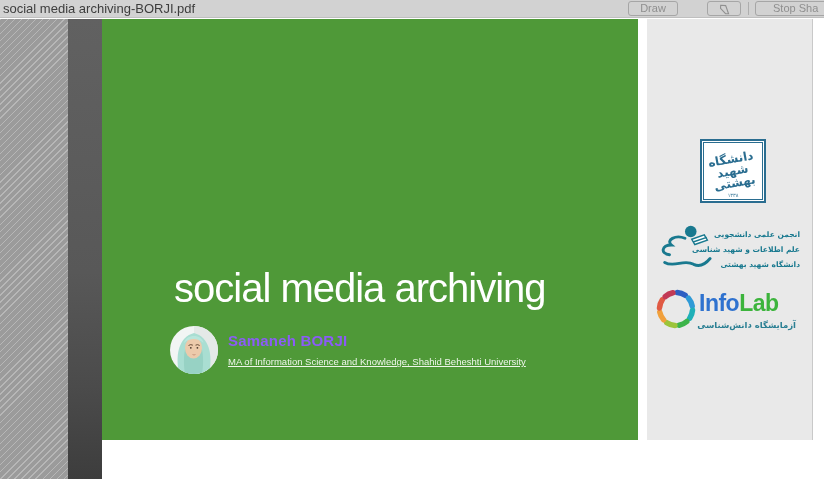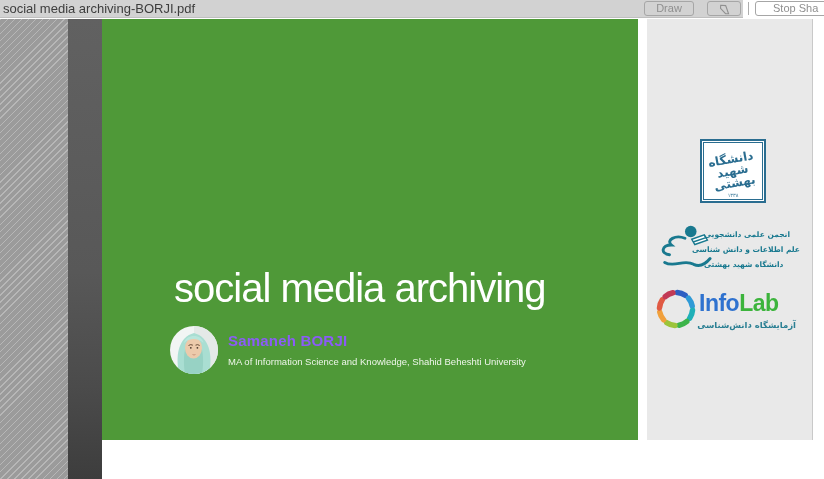--- a/index.html
+++ b/index.html
@@ -4,33 +4,33 @@
 <style>
   * { margin:0; padding:0; box-sizing:border-box; }
   html,body { background:#fff; }
   .page {
     position:relative; width:824px; height:479px; overflow:hidden;
     background:#ffffff; font-family:"Liberation Sans", sans-serif;
   }
 
   
   .toolbar {
-    position:absolute; left:0; top:0; width:743px; height:18px;
+    position:absolute; left:0; top:0; width:824px; height:18px;
     background:#d2d2d2; border-bottom:1px solid #bfbfbf;
   }
   .toolbar-title {
     position:absolute; left:3px; top:1px; font-size:13px; color:#3d3d3d;
     white-space:nowrap;
   }
   .tb-btn {
     position:absolute; top:1px; height:15px; border:1px solid #a6a6a6;
     border-radius:3px; color:#8f8f8f; font-size:11px; line-height:13px;
     text-align:center; background:transparent; cursor:default;
   }
-  .tb-draw { left:644px; width:50px; }
+  .tb-draw { left:628px; width:50px; }
   .tb-pen  { left:707px; width:34px; }
   .tb-sep  { position:absolute; left:748px; top:2px; width:1px; height:13px; background:#aeaeae; }
   .tb-stop { left:755px; width:100px; text-align:left; padding-left:17px; }
 
   
   .stripes {
     position:absolute; left:0; top:19px; width:68px; height:460px;
     background-color:#9b9b9b;
     background-image:repeating-linear-gradient(135deg, rgba(255,255,255,.28) 0 1px, transparent 1px 5px);
   }
@@ -48,21 +48,21 @@
     position:absolute; left:174px; top:266px; color:#ffffff;
     font-size:40px; font-weight:300; letter-spacing:-1px; white-space:nowrap;
   }
   .avatar { position:absolute; left:170px; top:326px; width:48px; height:48px; }
   .author-name {
     position:absolute; left:228px; top:332px; color:#8b5cf6;
     font-size:15px; font-weight:700; letter-spacing:.2px; white-space:nowrap;
   }
   .author-cred {
     position:absolute; left:228px; top:356px; color:#eef6ea;
-    font-size:9.5px; white-space:nowrap;
+    font-size:9.5px; white-space:nowrap;text-decoration:underline;
   }
 
   
   .sbu-box {
     position:absolute; left:700px; top:139px; width:66px; height:64px;
     background:#ffffff; border:2px solid #2a6d90; padding:1px;
   }
   .sbu-inner {
     width:100%; height:100%; border:1px solid #2a6d90; position:relative;
     display:flex; align-items:center; justify-content:center;
@@ -75,21 +75,21 @@
   .sbu-year {
     position:absolute; left:0; right:0; bottom:1px; text-align:center;
     font-family:"DejaVu Sans", sans-serif; font-size:5px; color:#2a6d90;
     letter-spacing:1px;
   }
 
   
   .assoc-fig { position:absolute; left:656px; top:223px; width:56px; height:46px; }
   .assoc-text {
     position:absolute; left:704px; top:227px; width:96px;
-    direction:rtl; text-align:left;
+    direction:rtl; text-align:right;
     font-family:"DejaVu Sans", sans-serif; font-size:7.5px; font-weight:700;
     color:#19798f; line-height:15px; white-space:nowrap;
   }
 
   
   .infolab-ring { position:absolute; left:655px; top:288px; width:42px; height:42px; }
   .infolab-name {
     position:absolute; left:699px; top:290px; font-size:23px; font-weight:700;
     letter-spacing:-.5px; white-space:nowrap;
   }
@@ -176,21 +176,21 @@
         <path d="M9,40 C19,46 29,36 39,42 C45,45 51,42 56,36"></path>
       </g>
       <g stroke="#19798f" stroke-width="1.5">
         <path d="M37,16 l13,-4.5 l3.2,5.5 l-13,4.5 z" fill="#ffffff"></path>
         <path d="M38.5,18.8 l14,-4.8" fill="none"></path>
       </g>
     </svg>
   </div>
   <div class="assoc-text">
     <div>انجمن علمی دانشجویی</div>
-    <div>علم اطلاعات و دانش شناسی</div>
+    <div>علم اطلاعات و شهید شناسی</div>
     <div>دانشگاه شهید بهشتی</div>
   </div>
 
   <div class="infolab-ring">
     <svg width="42" height="42" viewBox="0 0 42 42">
       <g fill="none" stroke-width="5.5" stroke-linecap="round">
         <path d="M22.2,4.5 A16.5,16.5 0 0 1 30.2,7.3" stroke="#2e5fc2"></path>
         <path d="M33.5,10.2 A16.5,16.5 0 0 1 37.2,17.9" stroke="#2f9ad6"></path>
         <path d="M37.5,22.2 A16.5,16.5 0 0 1 34.7,30.2" stroke="#1fb0b8"></path>
         <path d="M31.8,33.5 A16.5,16.5 0 0 1 24.2,37.2" stroke="#3cb44a"></path>

